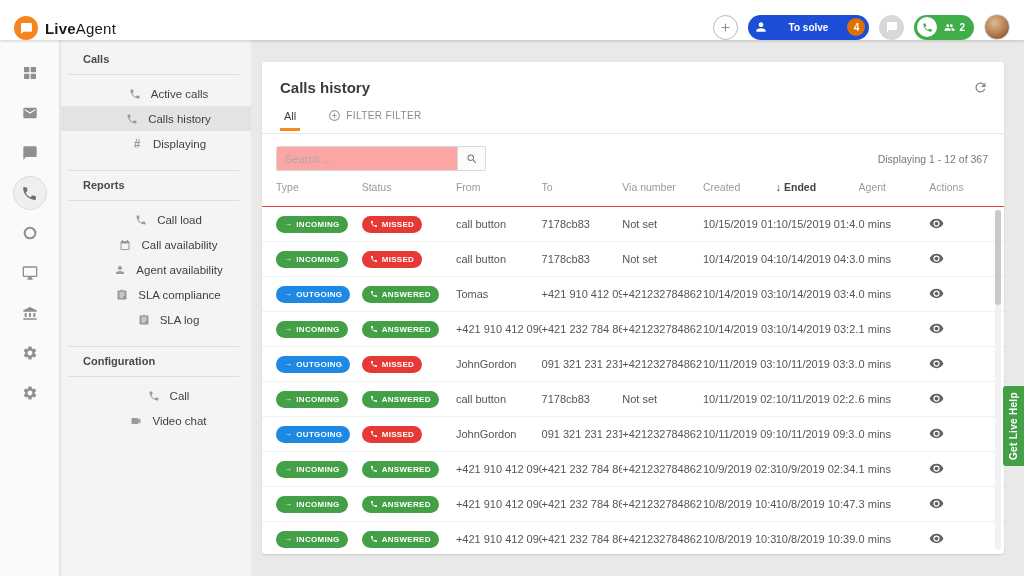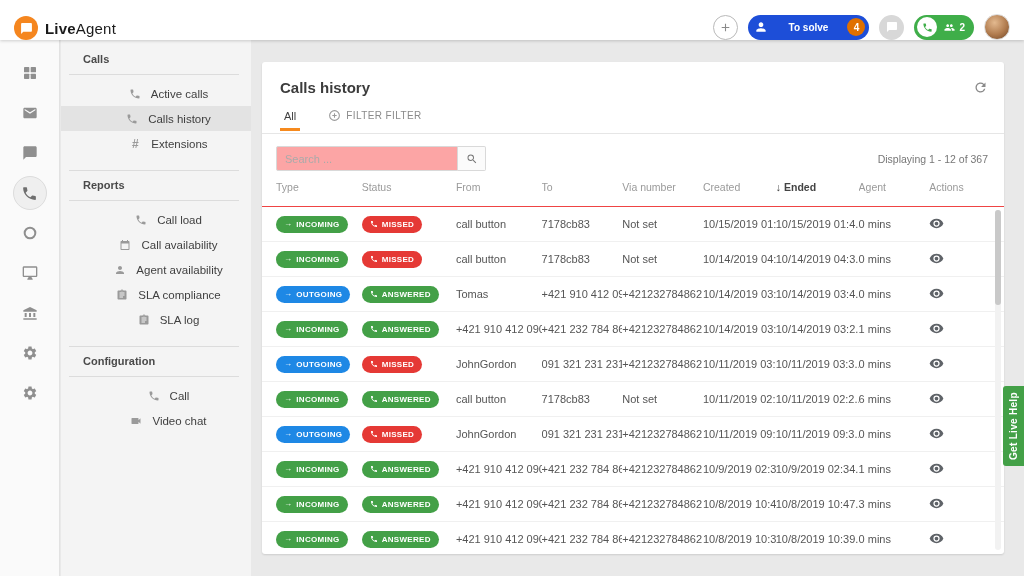--- a/index.html
+++ b/index.html
@@ -235,21 +235,21 @@
               <svg width="12" height="12" viewBox="0 0 24 24" fill="currentColor">
                 <path d="M6.62 10.79c1.44 2.83 3.76 5.14 6.59 6.59l2.2-2.21c.27-.27.67-.36 1.02-.24 1.12.37 2.33.57 3.57.57.55 0 1 .45 1 1V20c0 .55-.45 1-1 1-9.39 0-17-7.61-17-17 0-.55.45-1 1-1h3.5c.55 0 1 .45 1 1 0 1.25.2 2.45.57 3.57.11.35.03.74-.25 1.02l-2.2 2.2z"></path>
               </svg>
             </span>
             <span>Calls history</span>
           </div>
           <div class="nav-item">
             <span class="nav-ico">
               <span class="hash">#</span>
             </span>
-            <span>Extensions</span>
+            <span>Displaying</span>
           </div>
         </div>
     </div>
     <div class="nav-sep"></div>
     <div class="nav-section">
       <div class="nav-title">Reports</div>
       <div class="nav-items">
           <div class="nav-item">
             <span class="nav-ico">
               <svg width="12" height="12" viewBox="0 0 24 24" fill="currentColor">

